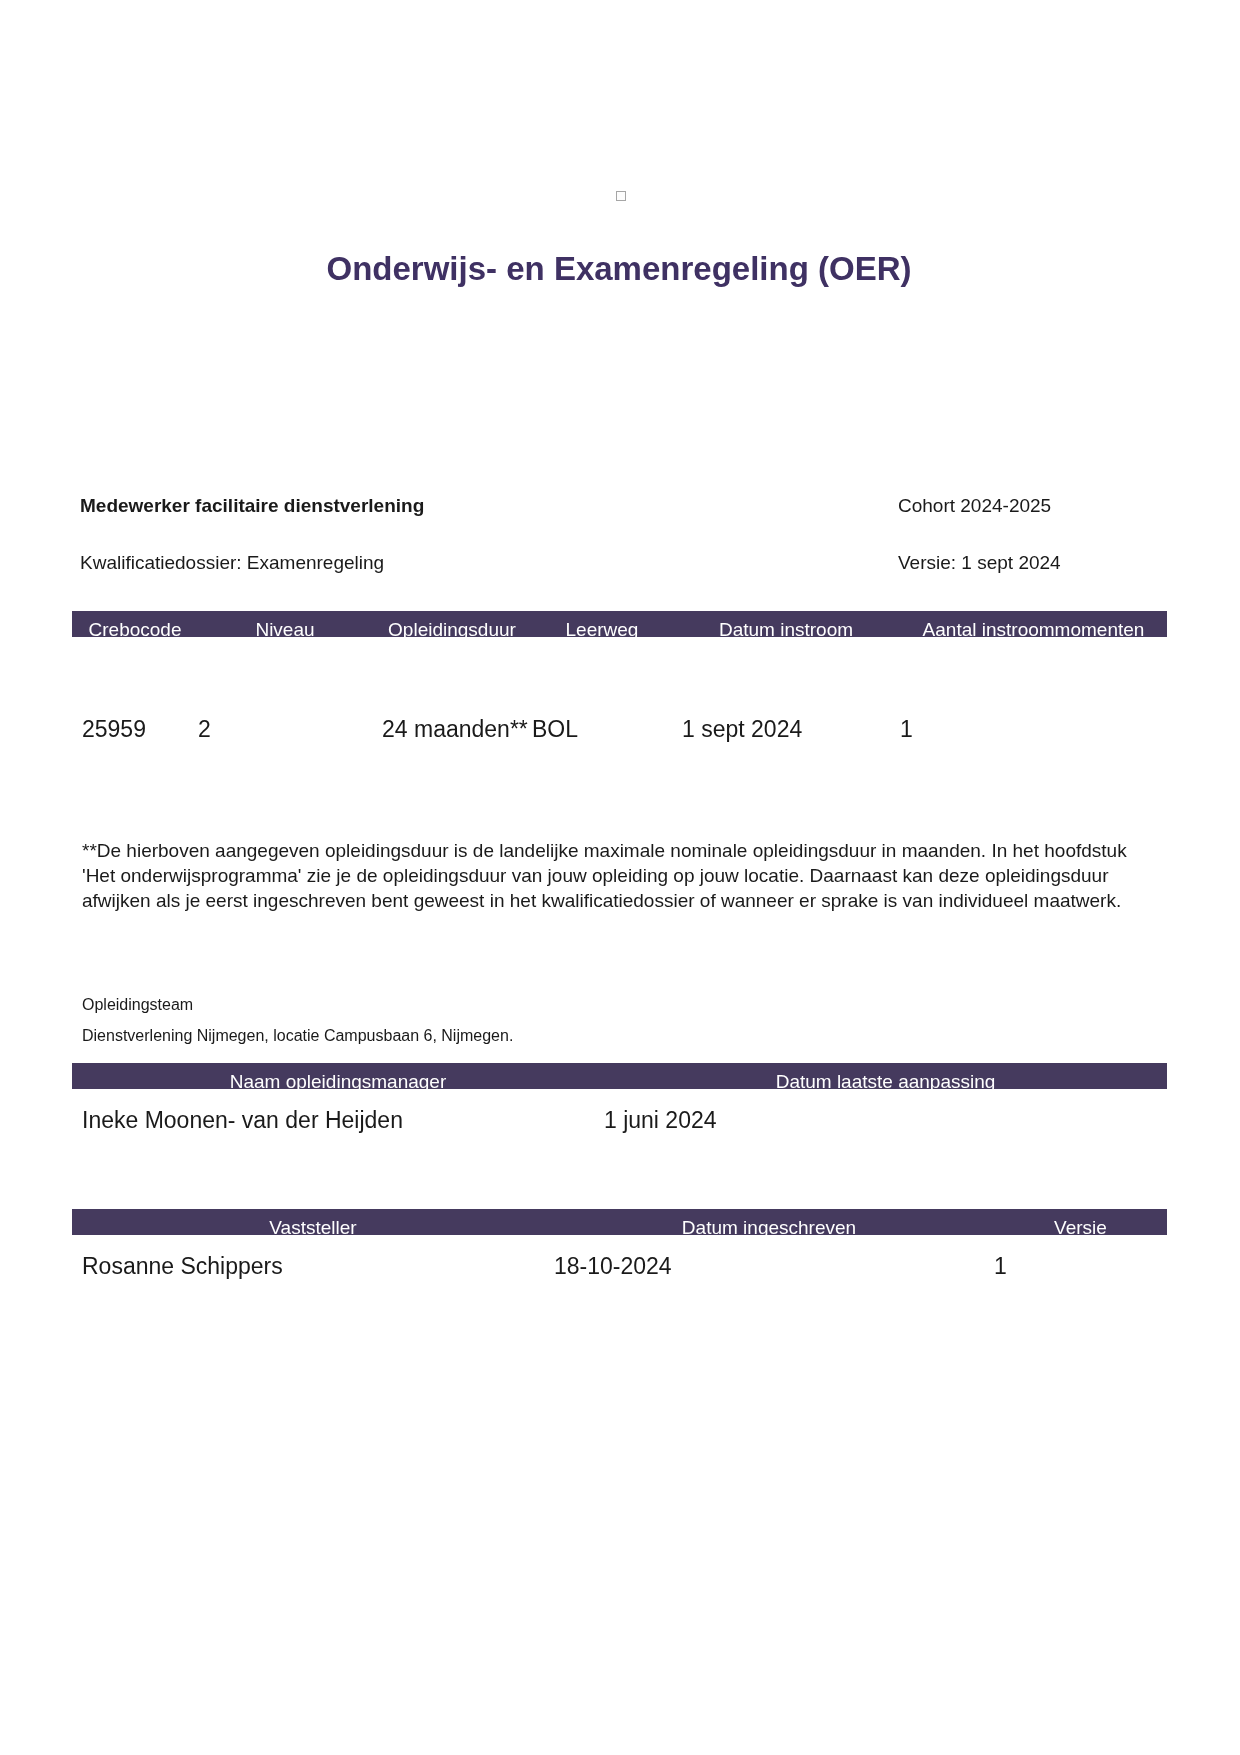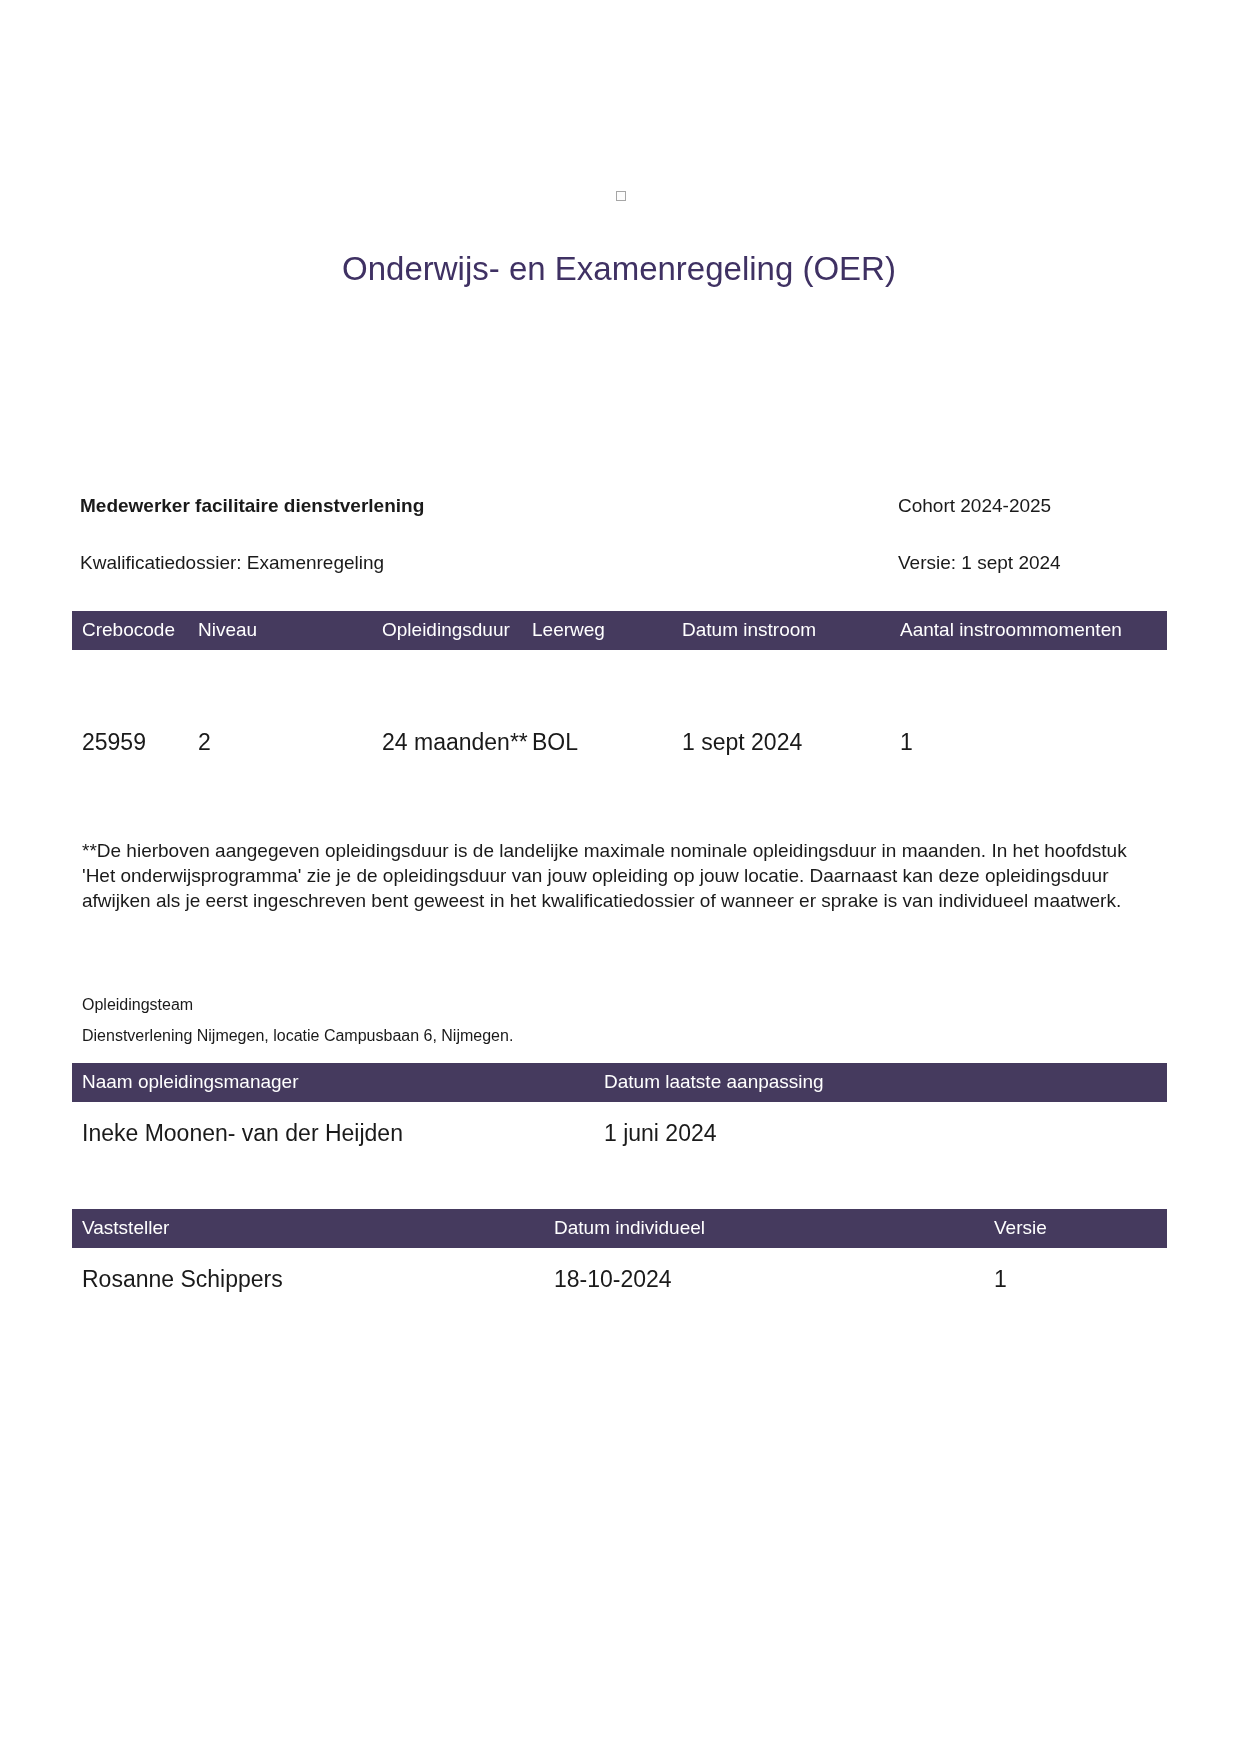--- a/index.html
+++ b/index.html
@@ -16,37 +16,38 @@
   
   .img-placeholder{
     left:616px;top:191px;width:8px;height:8px;
     border:1px solid #a6a6a6;background:#fdfdfd;
   }
 
   
   .doc-title{
     left:0;top:250px;width:1238px;
     text-align:center;
-    font-size:33px;font-weight:normal;
+    font-size:33px;font-weight:bold;
     color:var(--title-color,#3f3163);
     letter-spacing:0px;
   }
 
   
   .meta-row{left:80px;top:495px;width:1090px;font-size:19px;}
   .meta-row2{left:80px;top:552px;width:1090px;font-size:19px;}
   .meta-left{position:absolute;left:0;top:0;}
   .meta-right{position:absolute;left:818px;top:0;}
   .bold{font-weight:bold;}
 
   
   .band{
     display:flex;
-    height:39px;
+    height:26px;
     background:var(--band-color,#453a5e);
+    text-align:center;
   }
   .band .c{
     color:#ffffff;
     font-size:19px;
     line-height:38px;
     padding-left:10px;
     box-sizing:border-box;
     white-space:nowrap;
     overflow:hidden;
   }
@@ -146,21 +147,21 @@
     </div>
     <div class="trow">
       <div class="c wa">Ineke Moonen- van der Heijden</div>
       <div class="c wb">1 juni 2024</div>
     </div>
   </div>
 
   <div class="abs t3">
     <div class="band">
       <div class="c wx">Vaststeller</div>
-      <div class="c wy">Datum individueel</div>
+      <div class="c wy">Datum ingeschreven</div>
       <div class="c wz">Versie</div>
     </div>
     <div class="trow">
       <div class="c wx">Rosanne Schippers</div>
       <div class="c wy">18-10-2024</div>
       <div class="c wz">1</div>
     </div>
   </div>
 
 </div>

